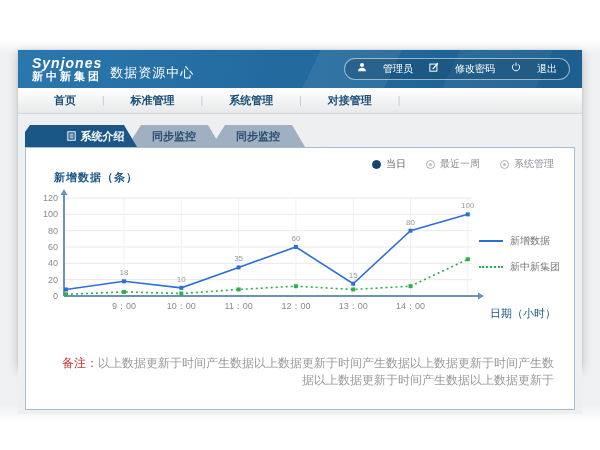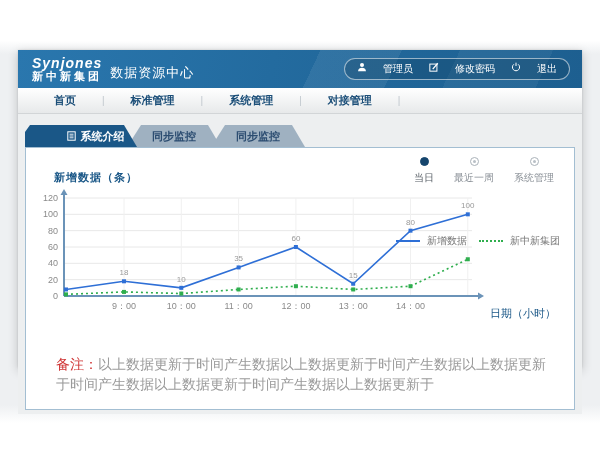--- a/index.html
+++ b/index.html
@@ -40,40 +40,40 @@
   .tab.active { background:#1a5787; color:#fff; width:112px; z-index:3;
     clip-path:polygon(5px 0, calc(100% - 13px) 0, 100% 100%, 0 100%, 0 7px);padding-left:29px; }
   .tab.inactive { background:#9fb1c1; color:#2c4d71; width:94px; margin-left:-10px; z-index:2;
     clip-path:polygon(14px 0, calc(100% - 13px) 0, 100% 100%, 0 100%); }
   .tab.inactive + .tab.inactive { z-index:1; }
 
   .panel { position:absolute; left:7px; right:7px; top:33px; bottom:4px;
     background:#fff; border:1px solid #a3bed2; }
 
   .radios { position:absolute; top:9px; right:20px; display:flex; gap:20px; font-size:10px; }
-  .radio { display:flex; align-items:center; gap:5px; cursor:pointer; color:#8a9097;flex-direction:column; }
+  .radio { display:flex; align-items:center; gap:5px; cursor:pointer; color:#8a9097; }
   .radio.sel { color:#555c63; }
   .rdot { width:9px; height:9px; border-radius:50%; position:relative; }
   .radio.sel .rdot { background:#15456d; border:1px solid #15456d; }
   .radio:not(.sel) .rdot { background:#fff; border:1px solid #aab2b9; }
   .radio:not(.sel) .rdot::after { content:""; position:absolute; left:2px; top:2px; width:3px; height:3px;
     border-radius:50%; background:#b9c0c6; }
 
   .ylabel { position:absolute; left:28px; top:22px; color:#1a5787; font-weight:bold; font-size:11px; letter-spacing:1px; }
   .xlabel { position:absolute; right:18px; top:158px; color:#1a5787; font-weight:normal; font-size:11px; }
 
   .chart { position:absolute; left:8px; top:36px; width:540px; height:145px; }
 
-  .legend { position:absolute; right:14px; top:86px; display:flex; flex-direction:row; gap:12px; }
+  .legend { position:absolute; right:14px; top:86px; display:flex; flex-direction:column; gap:12px; }
   .leg-item { display:flex; align-items:center; gap:7px; font-size:10px; color:#777; }
   .leg-swatch { width:24px; height:0; }
   .leg-swatch.solid { border-top:2px solid #2e6fd6; }
   .leg-swatch.dotted { border-top:2px dotted #2fae4e; }
 
-  .note { position:absolute; left:30px; top:207px; right:20px; font-size:14px; color:#9a9a9a; line-height:1.4; }
+  .note { position:absolute; left:30px; top:207px; right:20px; font-size:12px; color:#9a9a9a; line-height:1.4;text-align:right; }
   .note .pfx { color:#cf3434; }
 </style>
 </head>
 <body>
 
 <div class="window">
 
   <div class="hdr">
     <div class="logo">
       <span class="logo-en">Synjones</span>

